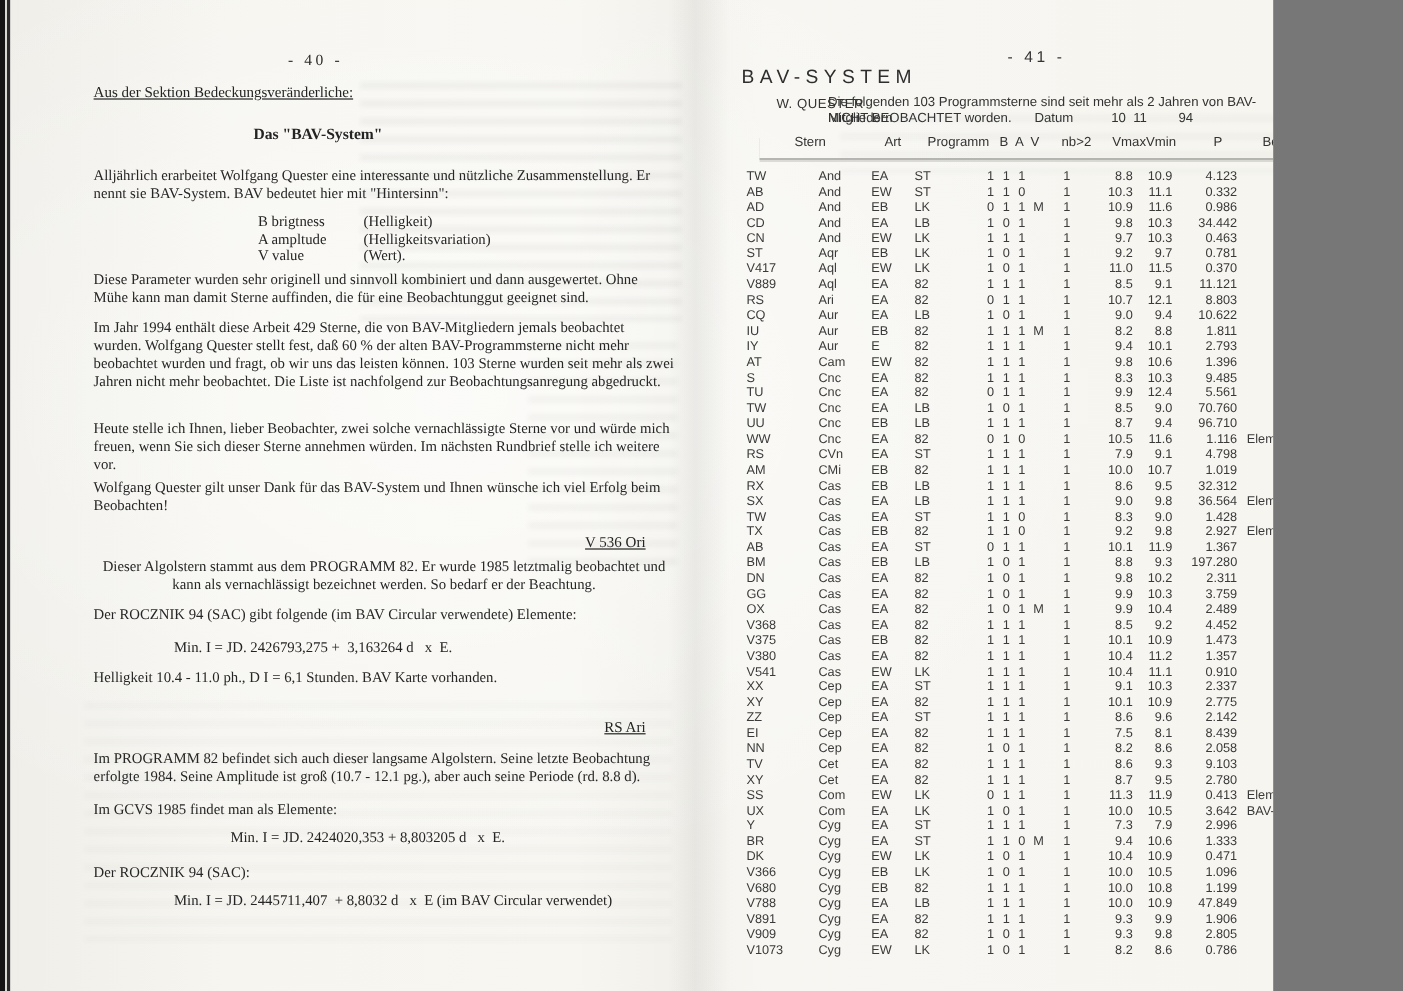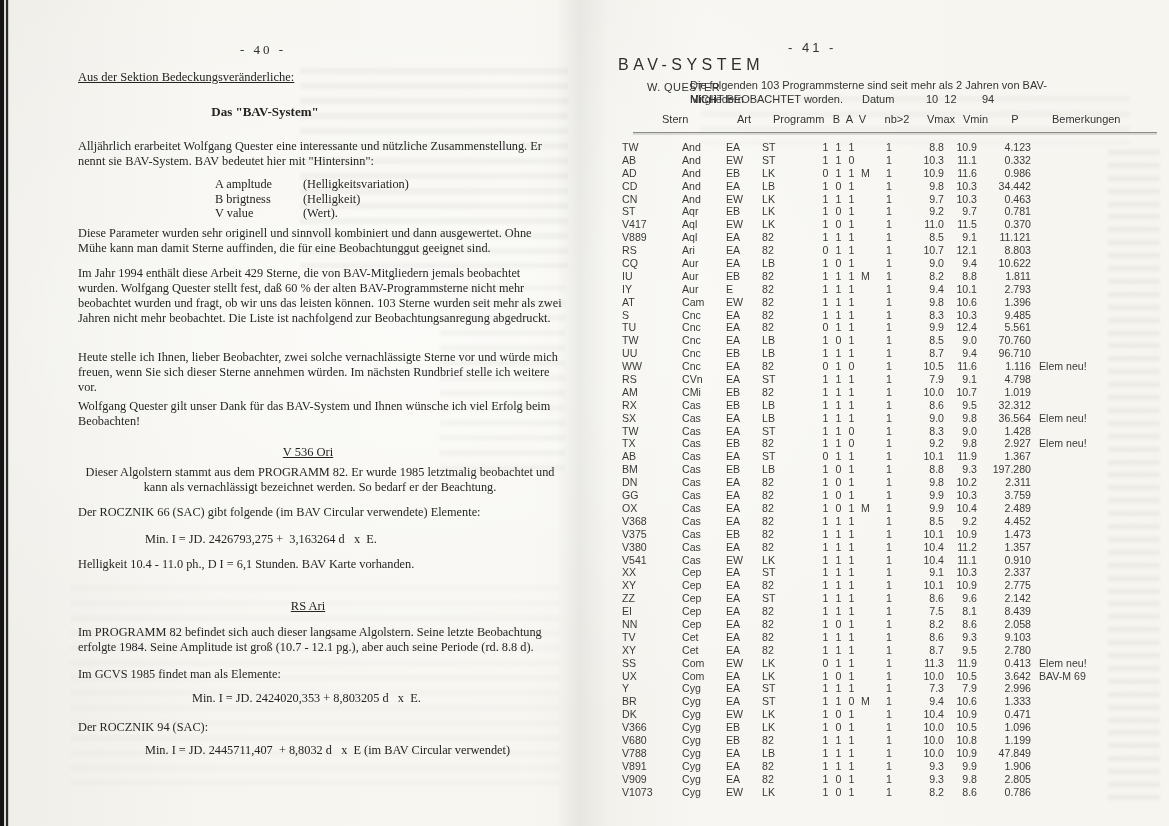--- a/index.html
+++ b/index.html
@@ -1,17 +1,17 @@
 <!DOCTYPE html>
 <html><head>
 <meta charset="utf-8">
 <style>
   html,body{margin:0;padding:0;background:#777;}
   .canvas{
-    position:relative;width:1169px;height:826px;overflow:hidden;
+    position:relative;width:1061px;height:826px;overflow:hidden;
     background:
       radial-gradient(ellipse at 35% 40%, rgba(255,255,255,.55), rgba(255,255,255,0) 60%),
       linear-gradient(90deg,#efeee9 0%, #f6f5f0 18%, #f7f6f1 45%, #f2f1ec 52%, #f7f6f2 60%, #f6f5f0 100%);
     font-family:"Liberation Serif", serif;color:#242424;
   }
   
   .edge-strip{position:absolute;left:0;top:0;width:9px;height:826px;
     background:linear-gradient(90deg,#141414 0 4px,#d9d8d3 4px 6px,#2b2b2b 6px 8px,rgba(0,0,0,.15) 8px 9px);}
   .gutter{position:absolute;left:556px;top:0;width:52px;height:826px;pointer-events:none;
     background:linear-gradient(90deg,rgba(0,0,0,0) 0,rgba(60,60,55,.07) 45%,rgba(0,0,0,0) 100%);}
@@ -38,35 +38,35 @@
   .par{font-size:12.3px;line-height:15px;width:484px;left:78px;text-align:left;color:#262626;}
   .p1{top:139px;}
   .defs{left:215px;top:177px;width:300px;height:50px;position:absolute;}
   .defrow{position:static;display:flex;font-size:12.3px;line-height:14.6px;}
   .defrow span{position:static;}
   .dterm{width:88px;}
   .p2{top:226px;}
   .p3{top:266px;}
   .p4{top:350px;}
   .p5{top:399px;}
-  .sub-head{left:78px;top:445px;width:460px;text-align:center;font-size:12.5px;text-decoration:underline;}
+  .sub-head{left:78px;top:445px;width:460px;text-align:right;font-size:12.5px;text-decoration:underline;}
   .sh2{top:599px;}
   .v1{top:465px;text-align:center;}
   .v2{top:505px;}
   .formula{left:145px;font-size:12.3px;white-space:pre;}
   .f1{top:532px;}
   .v3{top:557px;}
   .r1{top:625px;}
   .r2{top:667px;}
   .f2{top:691px;left:192px;}
   .r3{top:720px;}
   .f3{top:743px;}
 
   
-  .page-right .pgnum{left:190px;top:40px;width:100px;text-align:left;font-family:"Liberation Sans",sans-serif;color:#333;}
+  .page-right .pgnum{left:190px;top:40px;width:100px;text-align:right;font-family:"Liberation Sans",sans-serif;color:#333;}
   .bav-title{left:20px;top:56px;font-size:16px;letter-spacing:4.5px;color:#2e2e2e;}
   .author{left:20px;top:81px;font-size:11px;letter-spacing:.4px;margin-left:29px;}
   .intro1{left:92px;top:78px;width:400px;font-size:11px;line-height:14px;}
   .intro2{left:92px;top:93px;width:400px;height:14px;font-size:11px;}
   .intro2 span{position:absolute;top:0;white-space:pre;}
   .nicht{left:0;}
   .datlab{left:172px;}
   .datval{left:236px;}
   .datyr{left:292px;}
 
@@ -74,21 +74,21 @@
   .thead{left:35px;top:113px;width:524px;font-size:11px;padding-bottom:7px;border-bottom:1.5px solid #8a8a86;box-shadow:0 2px 0 rgba(90,90,85,.18);}
   .thead span{position:static;white-space:nowrap;}
   .h-stern{grid-column:1/3;padding-left:29px;}
   .h-art{grid-column:3;}
   .h-prog{grid-column:4;}
   .h-b{grid-column:5;text-align:center;}
   .h-a{grid-column:6;text-align:center;}
   .h-v{grid-column:7;text-align:center;}
   .h-nb{grid-column:9;text-align:center;margin-left:-6px;}
   .h-vmax{grid-column:10;text-align:right;}
-  .h-vmin{grid-column:11;text-align:right;}
+  .h-vmin{grid-column:11;text-align:left;}
   .h-p{grid-column:12;text-align:center;}
   .h-bem{grid-column:13;padding-left:10px;}
 
   .tbody{left:24px;top:141px;width:524px;height:662px;}
   .trow{position:static;height:12.9px;font-size:10.6px;line-height:12.9px;color:#3a3a3a;}
   .trow span{position:static;white-space:nowrap;}
   .tc4,.tc5,.tc6{text-align:center;}
   .tc7{text-align:left;padding-left:3px;}
   .tc8{text-align:center;}
   .tc9,.tc10,.tc11{text-align:right;}
@@ -107,61 +107,61 @@
   <div class="bleed b5"></div>
 
   <section class="page page-left">
     <div class="pgnum">-  40  -</div>
     <div class="sec-head">Aus der Sektion Bedeckungsveränderliche:</div>
     <div class="doc-title">Das "BAV-System"</div>
     <p class="par p1">Alljährlich erarbeitet Wolfgang  Quester eine interessante und nützliche Zusammenstellung. Er nennt sie BAV-System. BAV bedeutet hier mit "Hintersinn":</p>
 
     <div class="defs">
       <div class="defrow">
+        <span class="dterm">B brigtness</span>
+        <span class="dgloss">(Helligkeit)</span>
+      </div>
+      <div class="defrow">
         <span class="dterm">A ampltude</span>
         <span class="dgloss">(Helligkeitsvariation)</span>
-      </div>
-      <div class="defrow">
-        <span class="dterm">B brigtness</span>
-        <span class="dgloss">(Helligkeit)</span>
       </div>
       <div class="defrow">
         <span class="dterm">V value</span>
         <span class="dgloss">(Wert).</span>
       </div>
     </div>
 
     <p class="par p2">Diese Parameter wurden sehr originell und sinnvoll kombiniert und dann ausgewertet. Ohne Mühe kann man damit Sterne auffinden, die für eine Beobachtunggut geeignet sind.</p>
     <p class="par p3">Im Jahr 1994 enthält diese Arbeit 429 Sterne, die von BAV-Mitgliedern jemals beobachtet wurden. Wolfgang Quester stellt fest, daß 60 % der alten BAV-Programmsterne nicht mehr beobachtet wurden und fragt, ob wir uns das leisten können. 103 Sterne wurden seit mehr als zwei Jahren nicht mehr beobachtet. Die Liste ist nachfolgend zur Beobachtungsanregung abgedruckt.</p>
     <p class="par p4">Heute stelle ich Ihnen, lieber Beobachter, zwei solche vernachlässigte Sterne vor und würde mich freuen, wenn Sie sich dieser Sterne annehmen würden. Im nächsten Rundbrief stelle ich weitere vor.</p>
     <p class="par p5">Wolfgang Quester gilt unser Dank für das BAV-System und Ihnen wünsche ich viel Erfolg beim Beobachten!</p>
 
     <div class="sub-head sh1">V 536 Ori</div>
     <p class="par v1">Dieser Algolstern stammt aus dem PROGRAMM 82. Er wurde 1985 letztmalig beobachtet und kann als vernachlässigt bezeichnet werden. So bedarf er der Beachtung.</p>
-    <p class="par v2">Der ROCZNIK 66 (SAC) gibt folgende (im BAV Circular verwendete) Elemente:</p>
+    <p class="par v2">Der ROCZNIK 94 (SAC) gibt folgende (im BAV Circular verwendete) Elemente:</p>
     <div class="formula f1">Min. I = JD. 2426793,275 +  3,163264 d   x  E.</div>
     <p class="par v3">Helligkeit 10.4 - 11.0 ph., D I = 6,1 Stunden. BAV Karte vorhanden.</p>
 
     <div class="sub-head sh2">RS Ari</div>
     <p class="par r1">Im PROGRAMM 82 befindet sich auch dieser langsame Algolstern. Seine letzte Beobachtung erfolgte 1984. Seine Amplitude ist groß (10.7 - 12.1 pg.), aber auch seine Periode (rd. 8.8 d).</p>
     <p class="par r2">Im GCVS 1985 findet man als Elemente:</p>
     <div class="formula f2">Min. I = JD. 2424020,353 + 8,803205 d   x  E.</div>
     <p class="par r3">Der ROCZNIK 94 (SAC):</p>
     <div class="formula f3">Min. I = JD. 2445711,407  + 8,8032 d   x  E (im BAV Circular verwendet)</div>
   </section>
 
   <section class="page page-right">
     <div class="pgnum">- 41 -</div>
     <div class="bav-title">BAV-SYSTEM</div>
     <div class="author">W. QUESTER</div>
     <div class="intro1">Die folgenden 103 Programmsterne sind seit mehr als 2 Jahren von BAV-Mitgliedern</div>
     <div class="intro2">
       <span class="nicht">NICHT BEOBACHTET worden.</span>
       <span class="datlab">Datum</span>
-      <span class="datval">10  12</span>
+      <span class="datval">10  11</span>
       <span class="datyr">94</span>
     </div>
 
     <div class="thead">
       <span class="h-stern">Stern</span>
       <span class="h-art">Art</span>
       <span class="h-prog">Programm</span>
       <span class="h-b">B</span>
       <span class="h-a">A</span>
       <span class="h-v">V</span>

